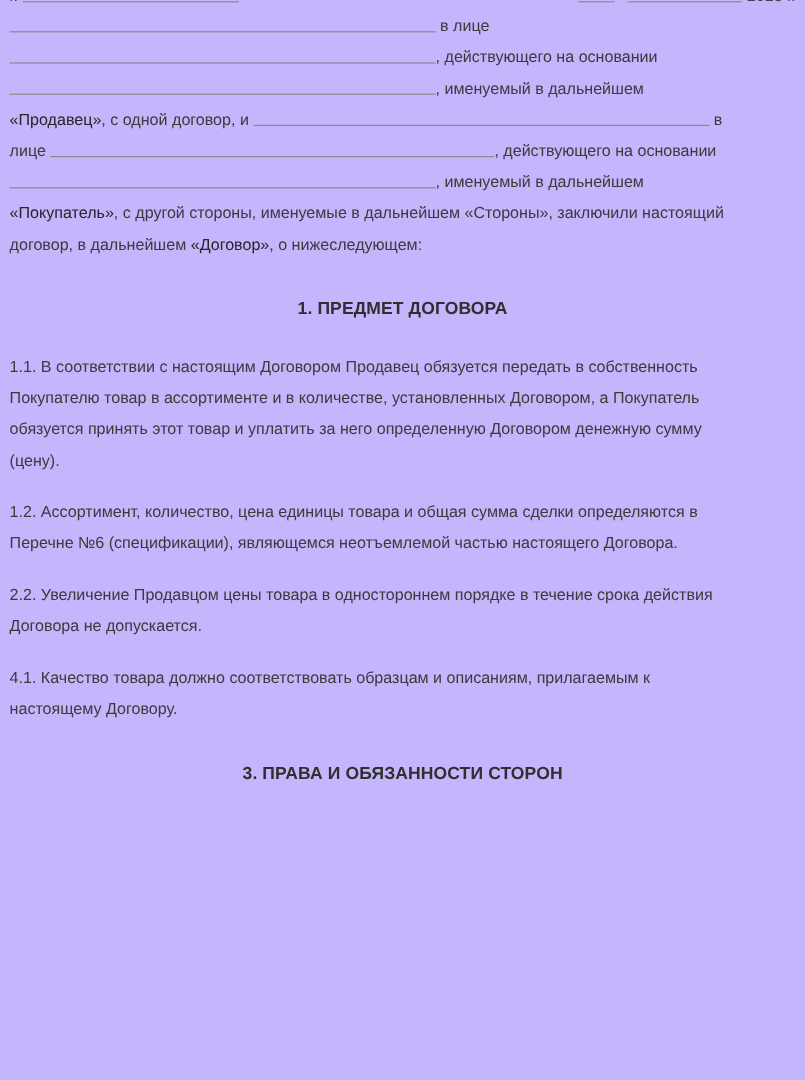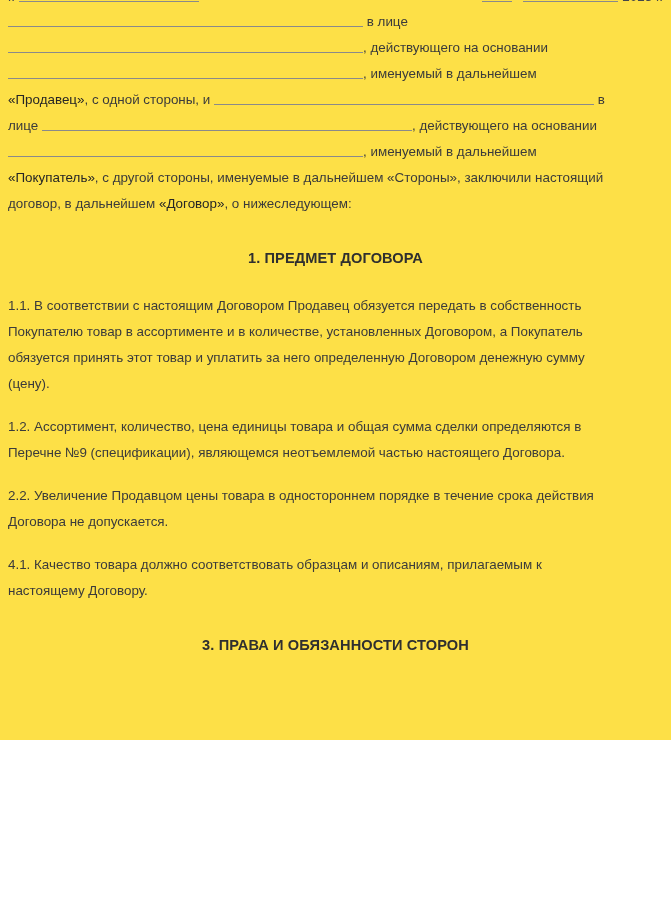--- a/index.html
+++ b/index.html
@@ -9,22 +9,22 @@
     background: #ffffff;
   }
   body {
     font-family: "Liberation Sans", "DejaVu Sans", sans-serif;
     color: #3b3b3b;
     -webkit-font-smoothing: antialiased;
   }
   .page {
     position: relative;
     width: 671px;
-    height: 740px;
-    background: #fde047;
+    height: 900px;
+    background: #c4b5fd;
     overflow: hidden;
     box-sizing: border-box;
   }
   .doc {
     padding: 0 8px 0 8px;
     box-sizing: border-box;
     width: 671px;
   }
 
   
@@ -121,36 +121,36 @@
           <span>«</span><span class="blank w-sm"></span><span>»</span><span class="sp"></span><span class="blank w-date"></span><span class="sp"></span><span>2023 г.</span>
         </span>
       </div>
     </div>
 
     <p class="para preamble">
       <span class="blank w-full"></span>
       <span>в лице</span><br>
       <span class="blank w-full"></span><span>, действующего на основании</span><br>
       <span class="blank w-full"></span><span>, именуемый в дальнейшем</span><br>
-      <b>«Продавец»</b><span>, с одной стороны, и</span>
+      <b>«Продавец»</b><span>, с одной договор, и</span>
       <span class="blank w-wide"></span>
       <span>в</span><br>
       <span>лице</span>
       <span class="blank w-xl"></span><span>, действующего на основании</span><br>
       <span class="blank w-full"></span><span>, именуемый в дальнейшем</span><br>
       <b>«Покупатель»</b><span>, с другой стороны, именуемые в дальнейшем «Стороны», заключили настоящий</span><br>
       <span>договор, в дальнейшем</span>
       <b>«Договор»</b><span>, о нижеследующем:</span>
     </p>
 
     <div class="heading-wrap first">
       <h2 class="section-heading">1. ПРЕДМЕТ ДОГОВОРА</h2>
     </div>
     <p class="para block">1.1. В соответствии с настоящим Договором Продавец обязуется передать в собственность Покупателю товар в ассортименте и в количестве, установленных Договором, а Покупатель обязуется принять этот товар и уплатить за него определенную Договором денежную сумму (цену).</p>
-    <p class="para block">1.2. Ассортимент, количество, цена единицы товара и общая сумма сделки определяются в Перечне №9 (спецификации), являющемся неотъемлемой частью настоящего Договора.</p>
+    <p class="para block">1.2. Ассортимент, количество, цена единицы товара и общая сумма сделки определяются в Перечне №6 (спецификации), являющемся неотъемлемой частью настоящего Договора.</p>
 
     <p class="para block">2.2. Увеличение Продавцом цены товара в одностороннем порядке в течение срока действия Договора не допускается.</p>
     <p class="para block">4.1. Качество товара должно соответствовать образцам и описаниям, прилагаемым к настоящему Договору.</p>
 
     <div class="heading-wrap">
       <h2 class="section-heading">3. ПРАВА И ОБЯЗАННОСТИ СТОРОН</h2>
     </div>
     <p class="para block"></p>
 
   </div>

